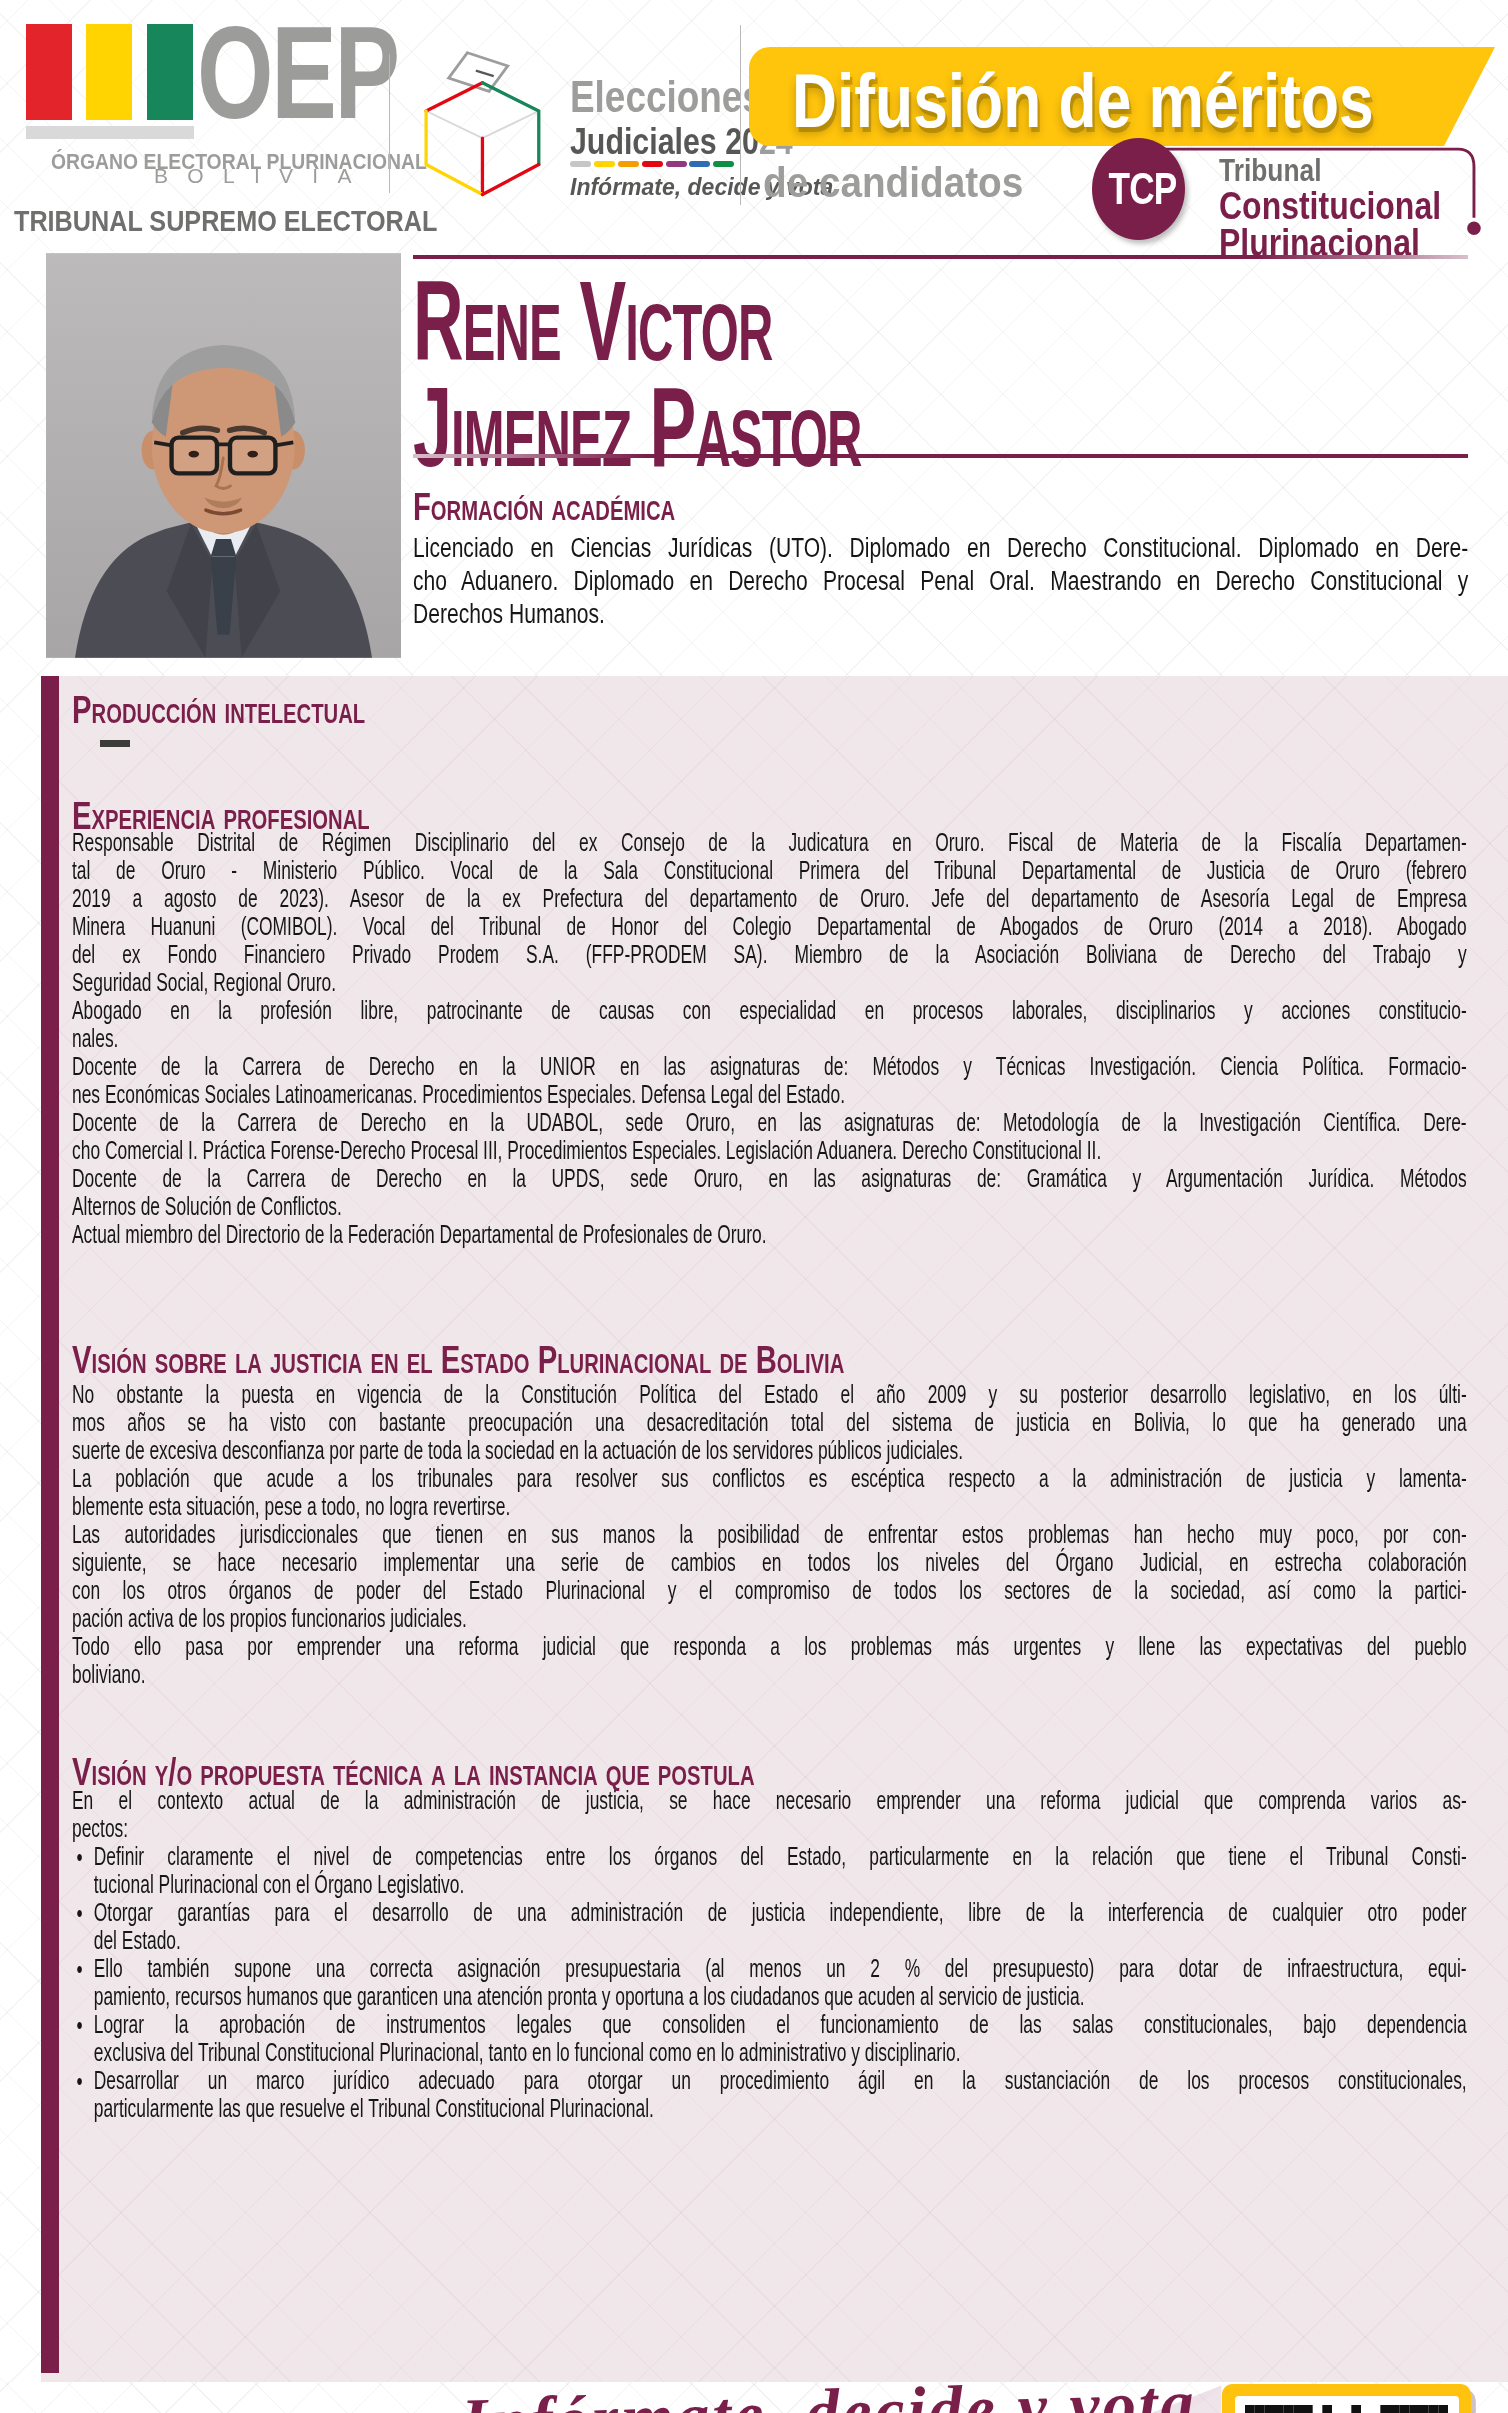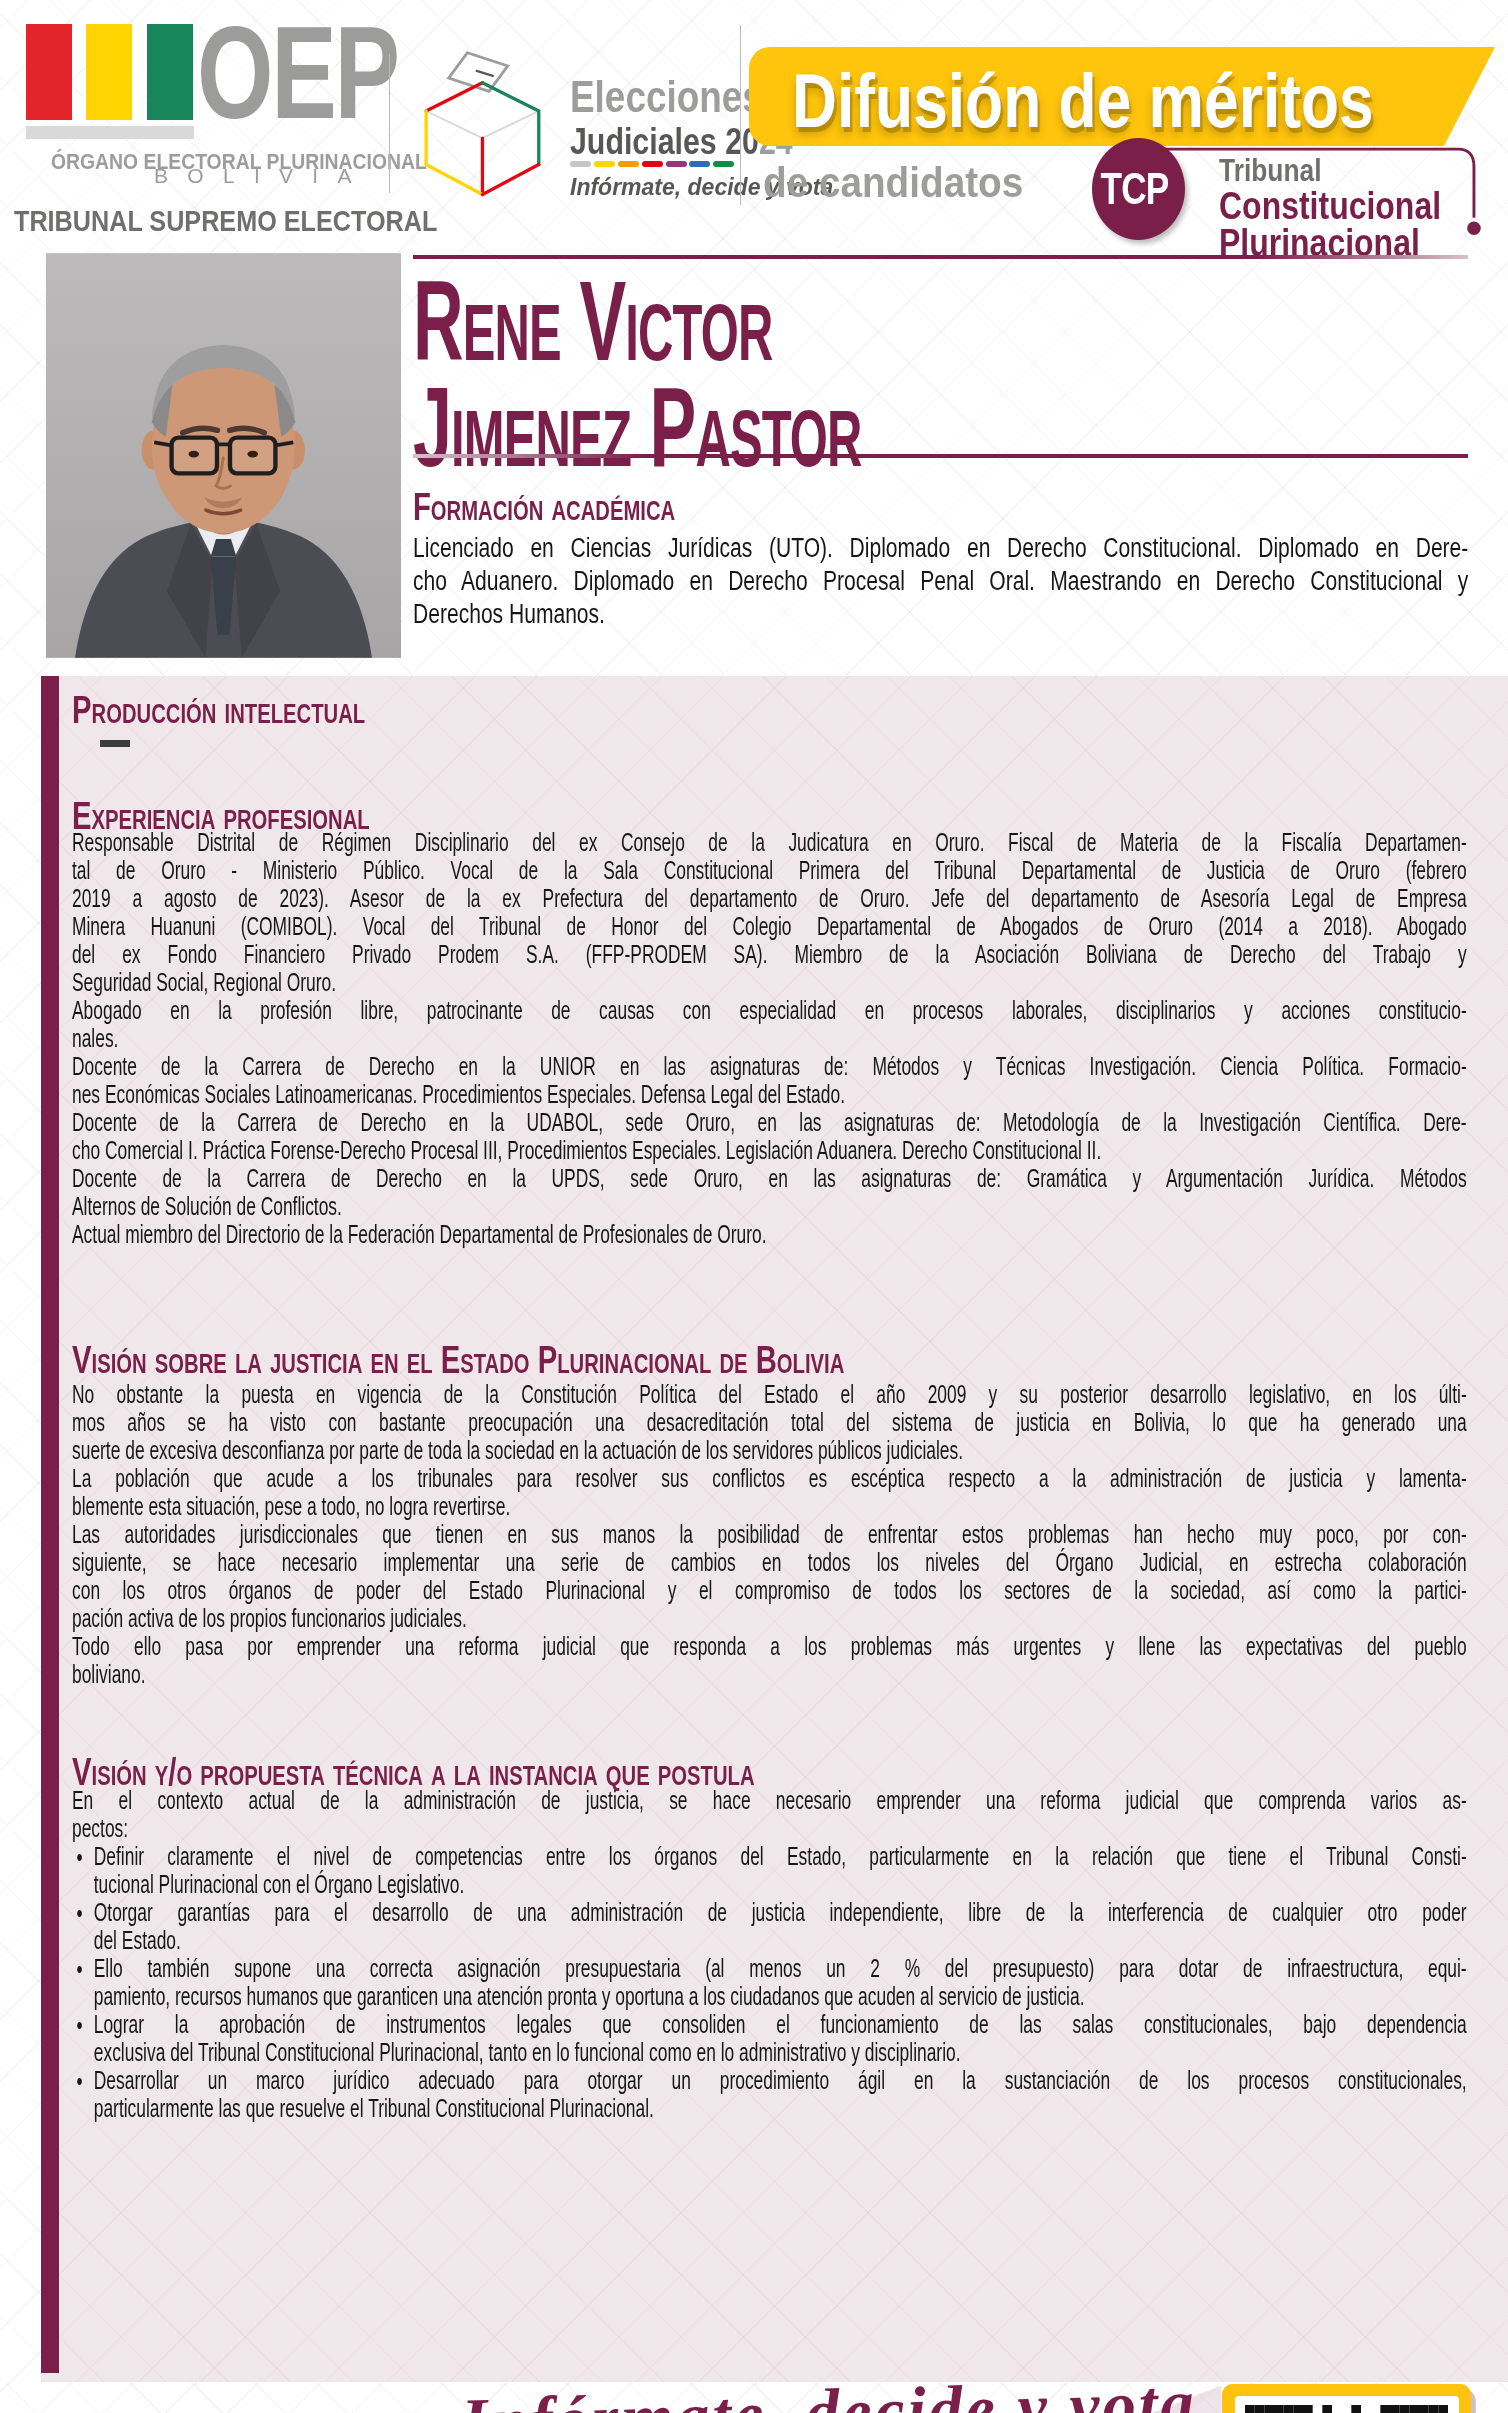--- a/index.html
+++ b/index.html
@@ -35,21 +35,21 @@
   .elec-slogan{position:absolute;left:570px;top:174px;font-size:23px;font-weight:bold;font-style:italic;
       color:#575756;white-space:nowrap;z-index:2;}
   .banner{position:absolute;left:749px;top:47px;width:746px;height:99px;background:#FFC40C;
       border-radius:21px 0 0 21px;clip-path:polygon(0 0,100% 0,calc(100% - 51px) 100%,0 100%);z-index:2;}
   .banner-title{position:absolute;left:792px;top:57px;font-size:76px;font-weight:bold;color:#fff;
       transform:scaleX(0.82);transform-origin:0 0;white-space:nowrap;z-index:3;
       text-shadow:2.9px 4.8px 0 rgba(0,0,0,0.18), 0 6.8px 10.6px rgba(0,0,0,0.22);}
   .banner-sub{position:absolute;left:763px;top:158px;font-size:43px;font-weight:bold;color:#9D9D9C;
       transform:scaleX(0.9);transform-origin:0 0;white-space:nowrap;z-index:2;}
   .tcp-oval{position:absolute;left:1092px;top:138px;width:93px;height:102px;border-radius:50%;
-      background:#7A1F4A;z-index:3;display:flex;align-items:center;justify-content:flex-start;
+      background:#7A1F4A;z-index:3;display:flex;align-items:center;justify-content:flex-end;
       box-shadow:2.9px 3.9px 4.8px rgba(0,0,0,0.25);}
   .tcp-oval span{font-size:44px;font-weight:bold;color:#fff;transform:scaleX(0.8);letter-spacing:-1px;}
   .tcp-l1{position:absolute;left:1219px;top:153px;font-size:31px;font-weight:bold;color:#6F6F6E;
       transform:scaleX(0.85);transform-origin:0 0;white-space:nowrap;z-index:2;}
   .tcp-l2{position:absolute;left:1219px;top:184px;font-size:39px;font-weight:bold;color:#7A1F4A;
       transform:scaleX(0.82);transform-origin:0 0;white-space:nowrap;z-index:2;}
   .tcp-l3{position:absolute;left:1219px;top:221px;font-size:39px;font-weight:bold;color:#7A1F4A;
       transform:scaleX(0.82);transform-origin:0 0;white-space:nowrap;z-index:2;}
   .tcp-bracket{position:absolute;left:1120px;top:145px;z-index:2;}
   

